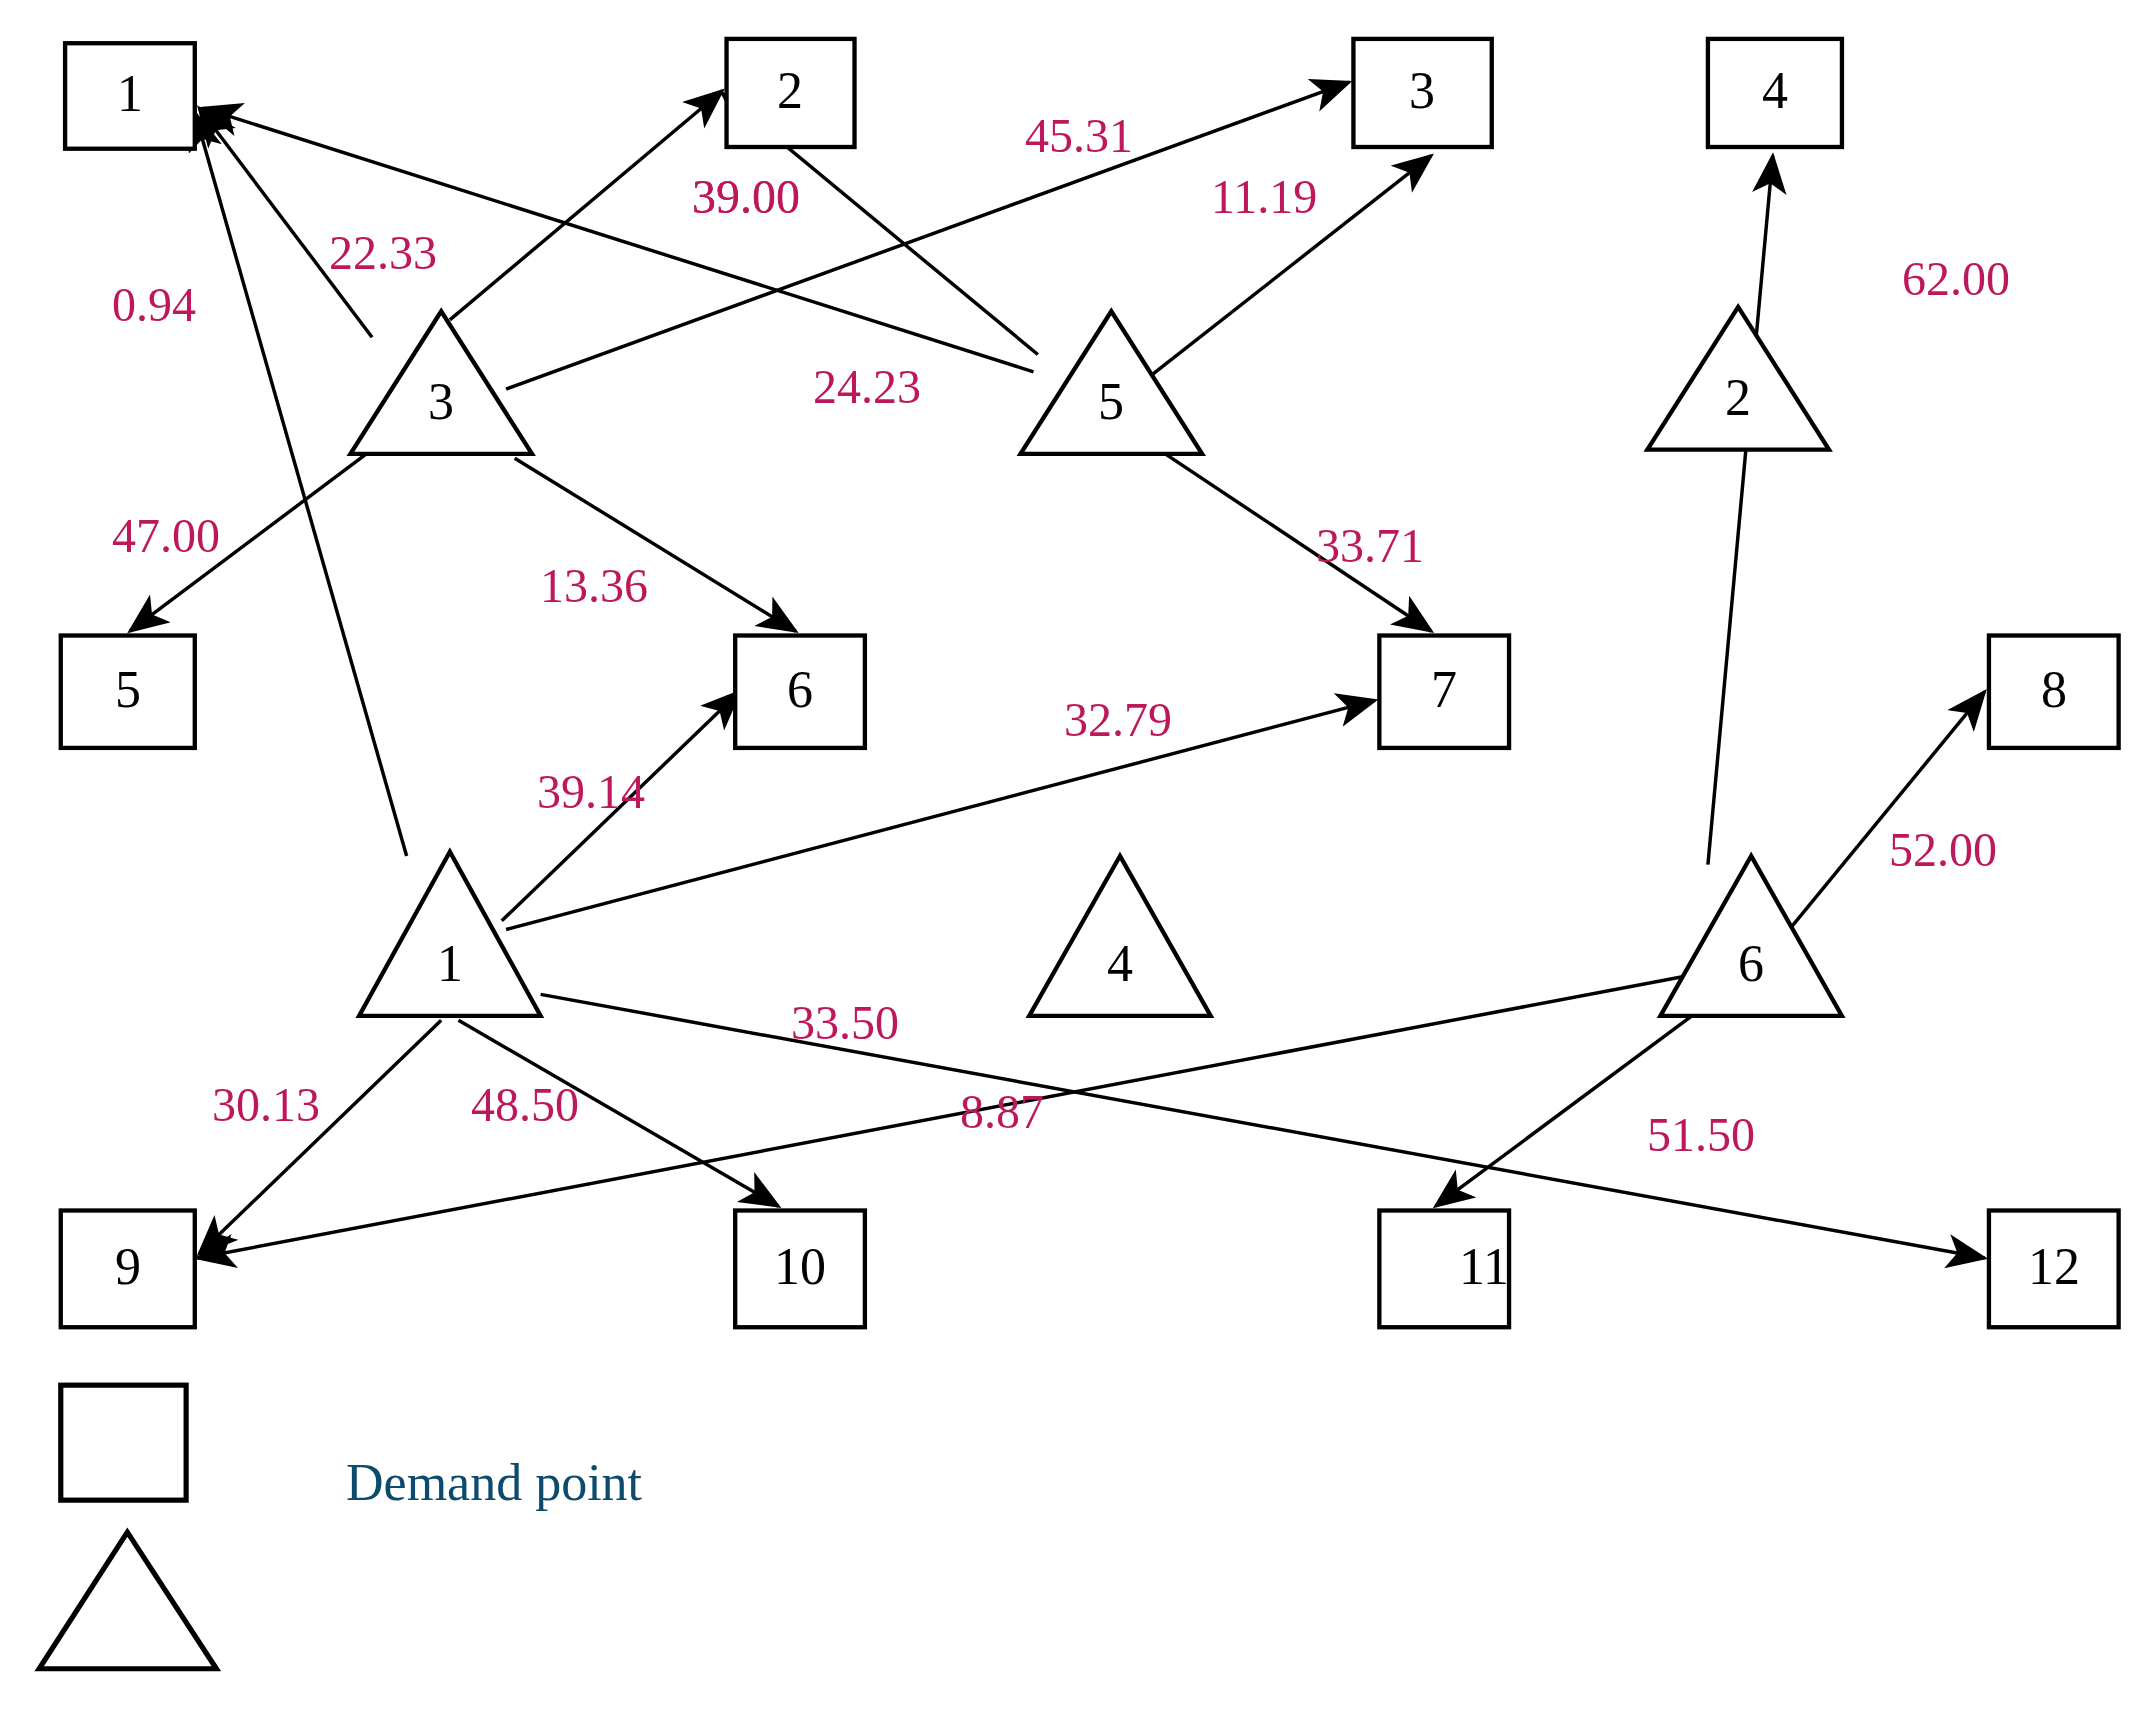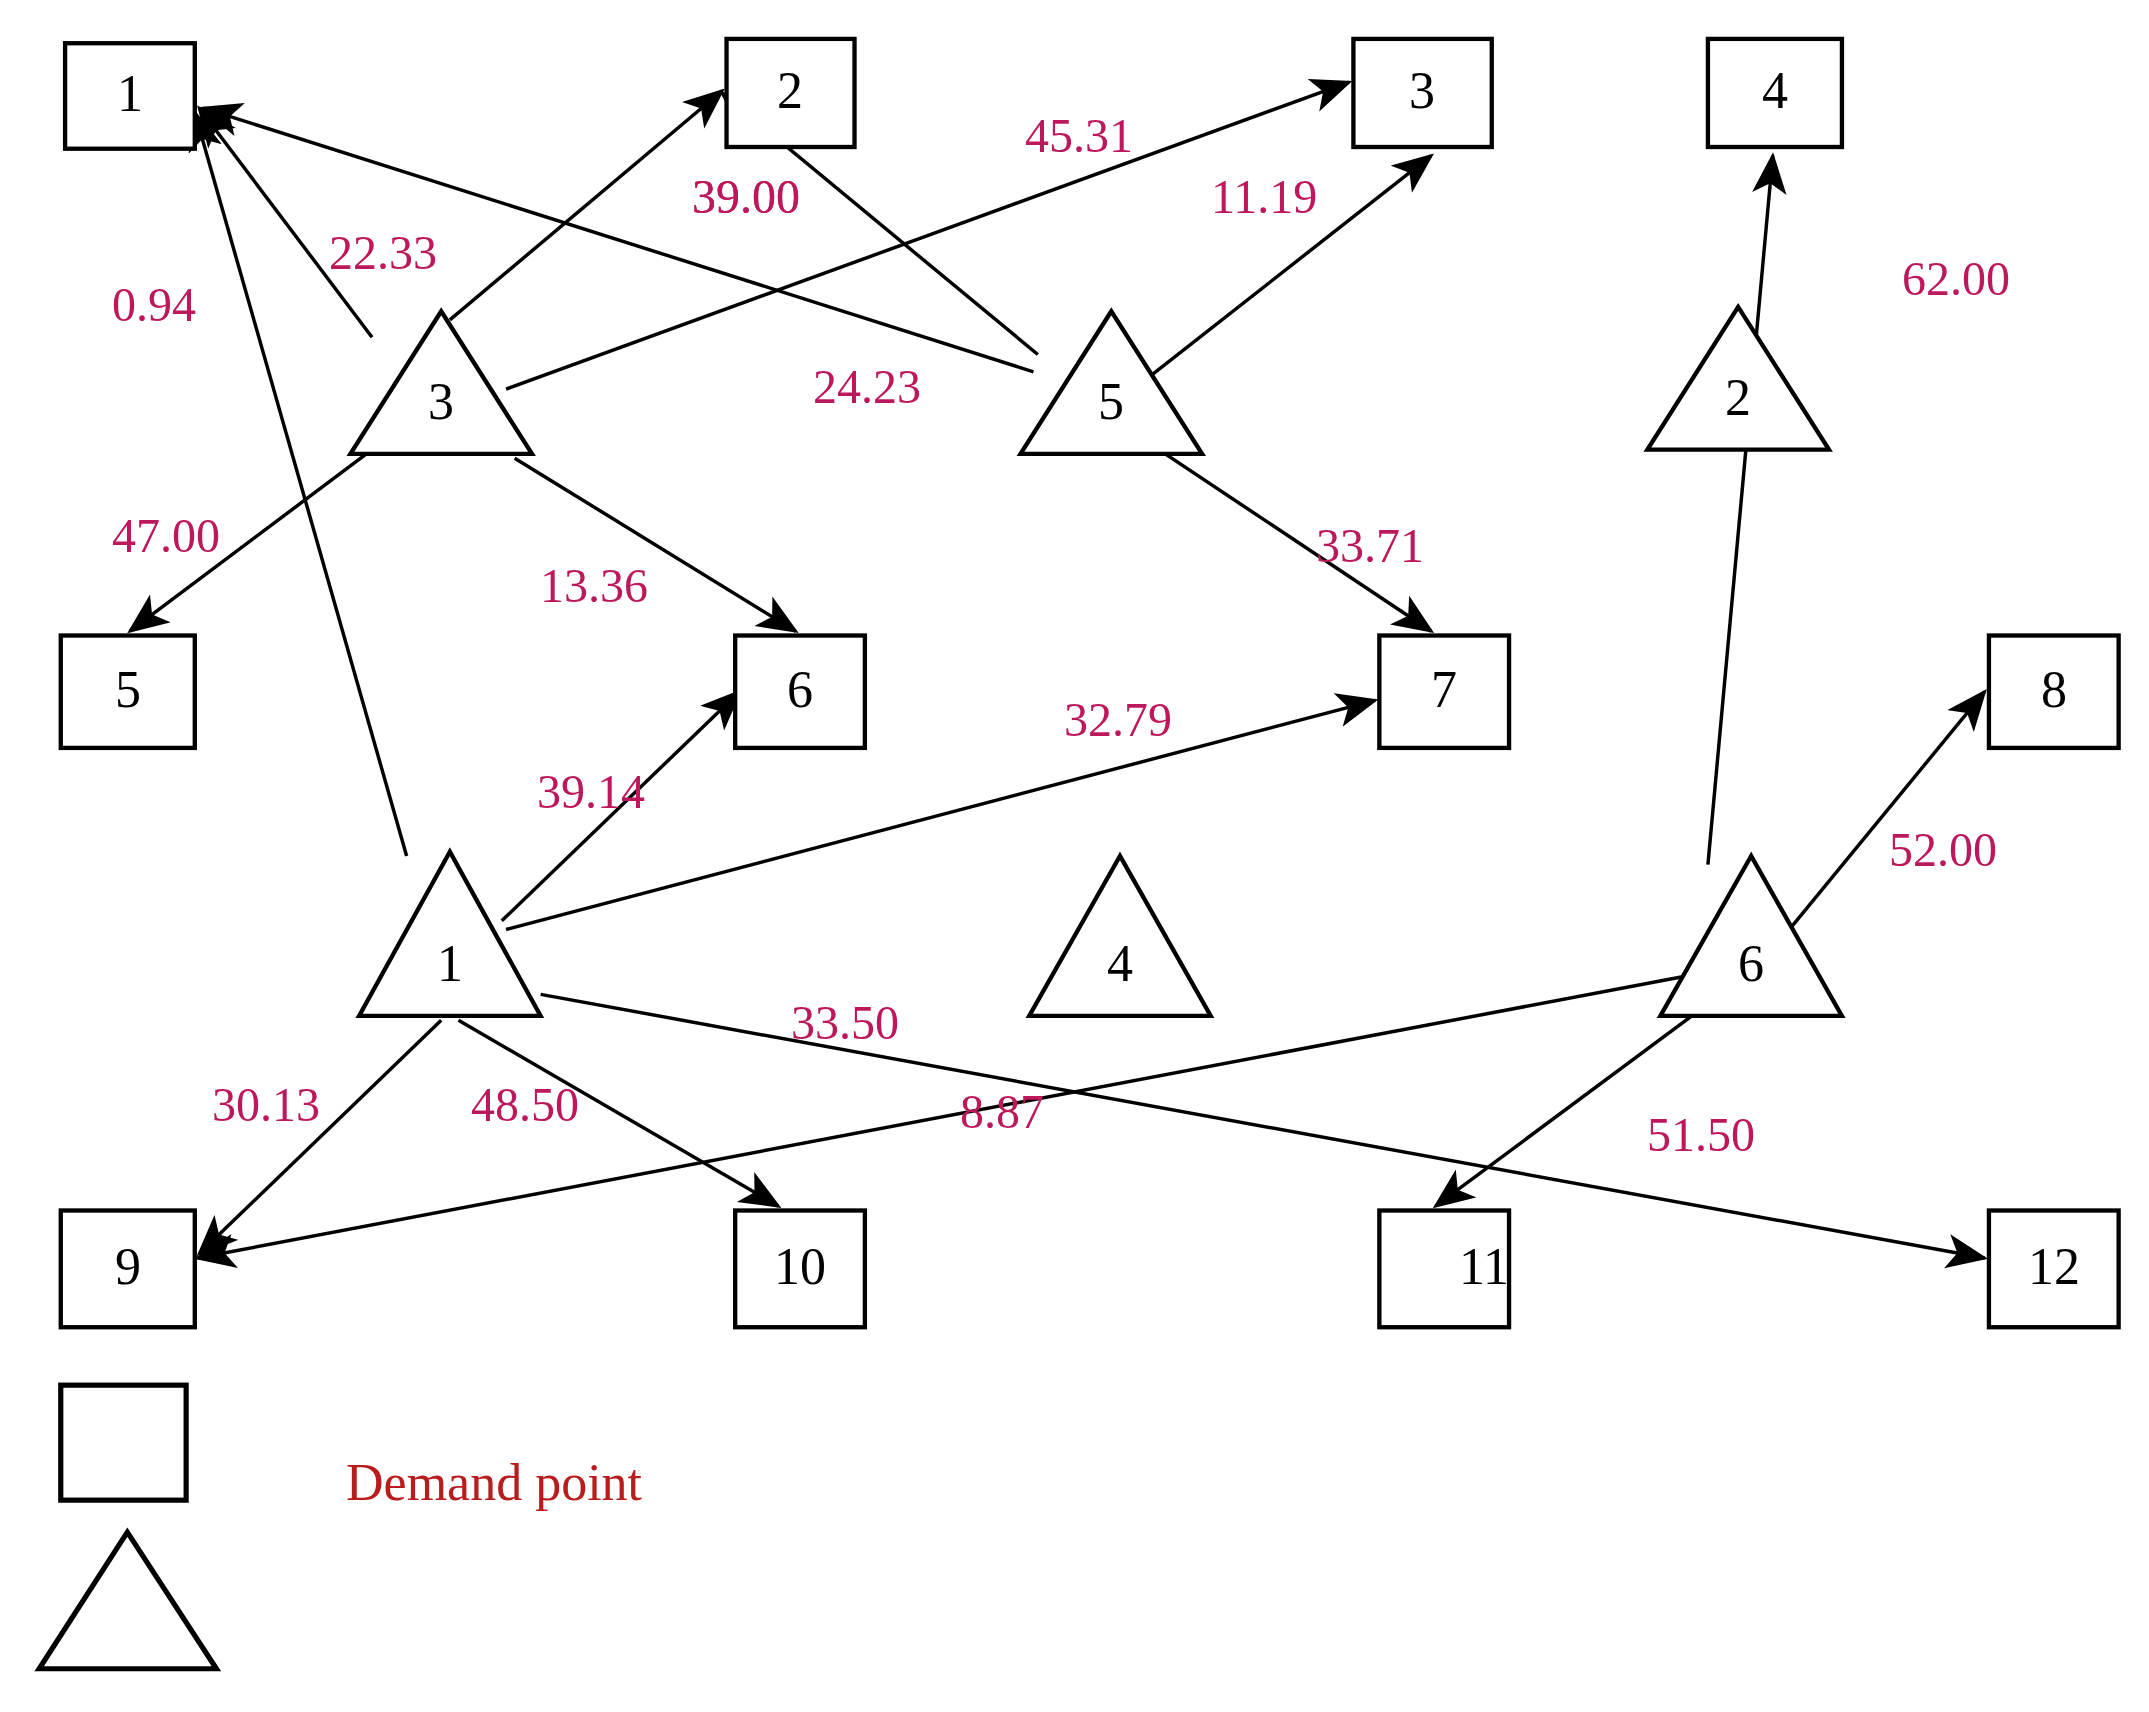--- a/index.html
+++ b/index.html
@@ -35,21 +35,21 @@
     font-size: 52px;
     color: #000000;
     white-space: nowrap;
     line-height: 1;
     text-align: center;
   }
   .legend-label {
     position: absolute;
     font-family: "Liberation Serif", "DejaVu Serif", serif;
     font-size: 52px;
-    color: #b91c1c;
+    color: #0c4a6e;
     white-space: nowrap;
     line-height: 1;
   }
 </style>
 </head>
 <body>
 
 <div id="stage">
 
   <svg id="net" viewBox="0 0 2486 1980" xmlns="http://www.w3.org/2000/svg">

